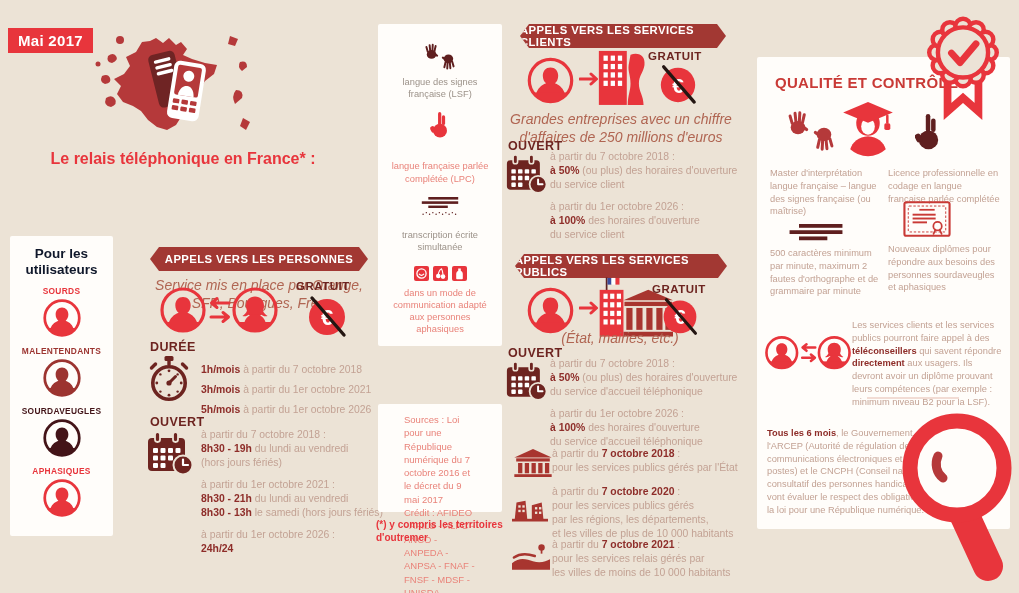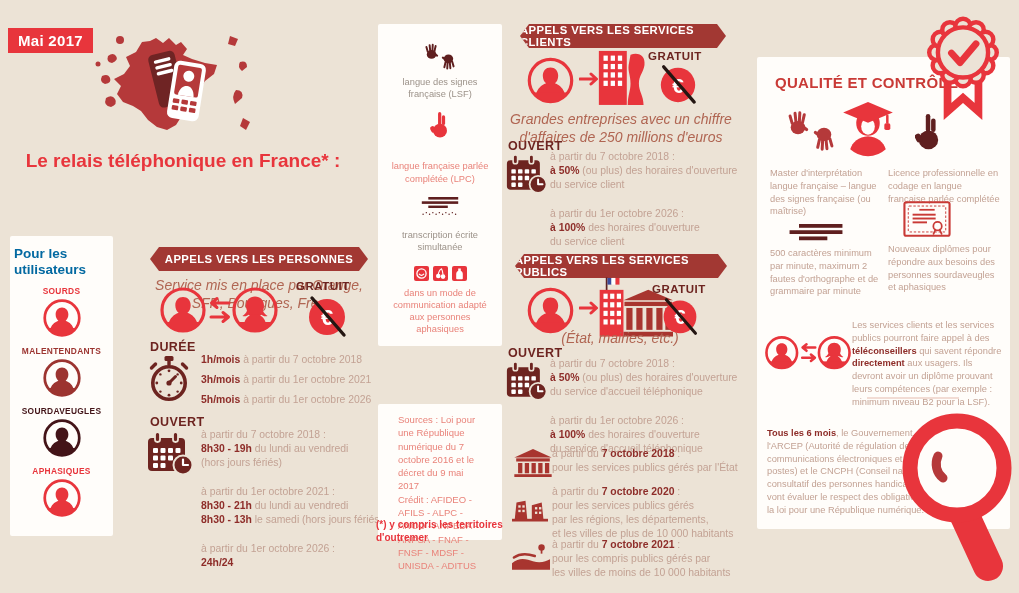--- a/index.html
+++ b/index.html
@@ -8,25 +8,25 @@
   #stage{position:relative;width:1019px;height:593px;margin:0 auto;background:var(--bg,#ece3d6);overflow:hidden}
   .abs{position:absolute}
   .panel{background:var(--panel,#fffdfa);border-radius:2px}
   .ribbon{background:var(--ribbon,#a23833);color:#fff;font-weight:bold;font-size:11.3px;letter-spacing:.4px;
           display:flex;align-items:center;justify-content:center;height:24px;
           clip-path:polygon(0 50%,9px 0,calc(100% - 9px) 0,100% 50%,calc(100% - 9px) 100%,9px 100%)}
   .seclabel{font-weight:bold;color:var(--deep,#6d2420);font-size:12.5px;letter-spacing:.4px}
   .gratuit-lbl{font-weight:bold;color:var(--deep,#6d2420);font-size:11.5px;letter-spacing:.5px;text-align:left}
   .txt{font-size:10.4px;line-height:1.34;color:var(--body-text,#c3a294)}
   .txt .b{font-weight:bold;color:var(--bold-text,#8e2d29)}
-  .blockgap{margin-top:15px}
+  .blockgap{margin-top:8px}
   .italic{font-style:italic;color:var(--subtitle,#b06552);font-size:14px;line-height:1.3;text-align:center}
   .badge{background:var(--accent,#e8353c);color:#fff;font-weight:bold;font-size:15px;padding:4px 10px;letter-spacing:.3px}
-  .maintitle{color:var(--accent,#e8353c);font-weight:bold;font-size:19px;line-height:1.25;text-align:center}
-  .users-title{color:#0369a1;font-weight:bold;font-size:13.5px;line-height:1.15;}
+  .maintitle{color:var(--accent,#e8353c);font-weight:bold;font-size:16px;line-height:1.25;text-align:center}
+  .users-title{color:#0f172a;font-weight:bold;font-size:13.5px;line-height:1.15;text-align:center}
   .user-lbl{font-weight:bold;font-size:8.4px;letter-spacing:.3px;text-align:center}
   .c-red{color:var(--accent,#e8353c)} .c-mid{color:#9c3430} .c-dark{color:#431418}
   .modes-title{color:var(--title-red,#c93a36);font-weight:bold;font-size:13px;line-height:1.2;text-align:center}
   .mode-lbl{font-size:9.3px;line-height:1.3;text-align:center}
   .tone-gray{color:var(--gray-label,#9c9289)} .tone-pink{color:var(--salmon,#e9837a)}
   .srcs{font-size:9.5px;line-height:1.4;color:var(--salmon,#e9837a)}
   .footnote{font-size:10px;font-weight:bold;color:var(--accent,#e8353c);line-height:1.25}
   .qtitle{color:var(--title-red,#c93a36);font-weight:bold;font-size:15px;letter-spacing:.3px}
   .qtxt{font-size:9.3px;line-height:1.38;color:var(--body-text,#c3a294)}
   .qtxt .b{font-weight:bold;color:var(--bold-text,#8e2d29)}
@@ -180,21 +180,21 @@
       <circle cx="9.8" cy="27" r="1.4"></circle>
         <circle cx="34.2" cy="27" r="1.4"></circle>
       <circle cx="13.4" cy="18.4" r="1.2"></circle>
         <circle cx="30.6" cy="18.4" r="1.2"></circle>
       <circle cx="13.4" cy="35.6" r="1.2"></circle>
         <circle cx="30.6" cy="35.6" r="1.2"></circle>
     </g>
     <path d="M22 27 L28.5 20.5" stroke="currentColor" stroke-width="3" stroke-linecap="round"></path>
     <circle cx="22" cy="27" r="2.6" fill="currentColor"></circle>
   </svg>
-  <div class="abs txt" style="left:201px;top:350px;line-height:1.9">
+  <div class="abs txt" style="left:201px;top:360px;line-height:1.9">
     <div><span class="b">1h/mois</span><span> à partir du 7 octobre 2018</span></div>
     <div><span class="b">3h/mois</span><span> à partir du 1er octobre 2021</span></div>
     <div><span class="b">5h/mois</span><span> à partir du 1er octobre 2026</span></div>
   </div>
 
   <div class="abs seclabel" style="left:150px;top:415px">OUVERT</div>
   <svg class="abs" style="left:146px;top:431px;color:var(--deep,#6d2420)" width="48" height="46" viewBox="0 0 48 46">
     <rect x="2" y="7" width="37" height="33" rx="4" fill="currentColor"></rect>
     <rect x="9" y="1" width="5" height="10" rx="2.4" fill="currentColor" stroke="var(--bg,#ece3d6)" stroke-width="1.8"></rect>
     <rect x="27" y="1" width="5" height="10" rx="2.4" fill="currentColor" stroke="var(--bg,#ece3d6)" stroke-width="1.8"></rect>
@@ -296,21 +296,21 @@
         <path d="M5.3 8 Q6.5 3.5 8.5 2.8 M10 8.4 Q9.5 4.5 8.5 2.8" stroke="#fff" stroke-width="1.1" fill="none" stroke-linecap="round"></path>
       </svg>
       <svg width="15" height="15" viewBox="0 0 15 15">
         <rect width="15" height="15" rx="2" fill="var(--accent,#e8353c)"></rect>
         <path d="M6.2 2.5 h2.6 v2.2 q2 1 2 3 v4.8 q0 .8-.8.8 h-5 q-.8 0-.8-.8 V7.7 q0-2 2-3 z" fill="#fff"></path>
       </svg>
     </div>
     <div class="mode-lbl tone-pink" style="margin-top:6px">dans un mode de communication adapté aux personnes aphasiques</div>
   </div>
 
-  <div class="abs panel" style="left:378px;top:404px;width:124px;height:136px;padding:9px 20px">
+  <div class="abs panel" style="left:378px;top:404px;width:124px;height:108px;padding:9px 26px">
     <div class="srcs">Sources : Loi pour une République numérique du 7 octobre 2016 et le décret du 9 mai 2017</div>
     <div class="srcs" style="margin-top:0">Crédit : AFIDEO - AFILS - ALPC - ANCO - ANPEDA - ANPSA - FNAF - FNSF - MDSF - UNISDA - ADITUS</div>
   </div>
   <div class="abs footnote" style="left:376px;top:519px;width:132px">(*) y compris les territoires d'outremer</div>
 
   <div class="abs ribbon" style="left:520px;top:24px;width:206px">APPELS VERS LES SERVICES CLIENTS</div>
 
   <svg class="abs" style="left:527px;top:57px;color:var(--accent,#e8353c)" width="47" height="47" viewBox="0 0 47 47">
     <circle cx="23.5" cy="23.5" r="21.2" fill="none" stroke="currentColor" stroke-width="3.2"></circle>
     <g clip-path="url(#cc1)" fill="currentColor">
@@ -509,21 +509,21 @@
   </div>
 
   <svg class="abs" style="left:512px;top:543px;color:var(--mid-red,#a8352f)" width="38" height="27" viewBox="0 0 40 28">
     <path d="M0 21 C8 14 16 17 22 19 C30 21.5 36 19 40 17 V28 H0 Z" fill="currentColor"></path>
     <path d="M2 15 C10 9.5 18 11.5 24 13.5" stroke="currentColor" stroke-width="2.6" fill="none" stroke-linecap="round"></path>
     <rect x="30.2" y="3" width="1.8" height="8" fill="currentColor"></rect>
     <circle cx="31.1" cy="4.5" r="3.4" fill="currentColor"></circle>
   </svg>
   <div class="abs txt" style="left:552px;top:538px">
     <div><span>à partir du </span><span class="b">7 octobre 2021</span><span> :</span></div>
-    <div><span>pour les compris publics gérés par</span></div>
+    <div><span>pour les services relais gérés par</span></div>
     <div><span>les villes de moins de 10 000 habitants</span></div>
   </div>
 
   <div class="abs panel" style="left:757px;top:57px;width:253px;height:472px">
     <div class="abs qtitle" style="left:18px;top:17px">QUALITÉ ET CONTRÔLE</div>
 
     <svg class="abs" style="left:28px;top:52px;color:var(--map-red,#b5393a)" width="52" height="44" viewBox="0 0 52 42">
       <g fill="currentColor">
         <g transform="translate(2,0) scale(0.88)">
           <rect x="3" y="5" width="3.4" height="12" rx="1.7" transform="rotate(-16 4.7 11)"></rect>

